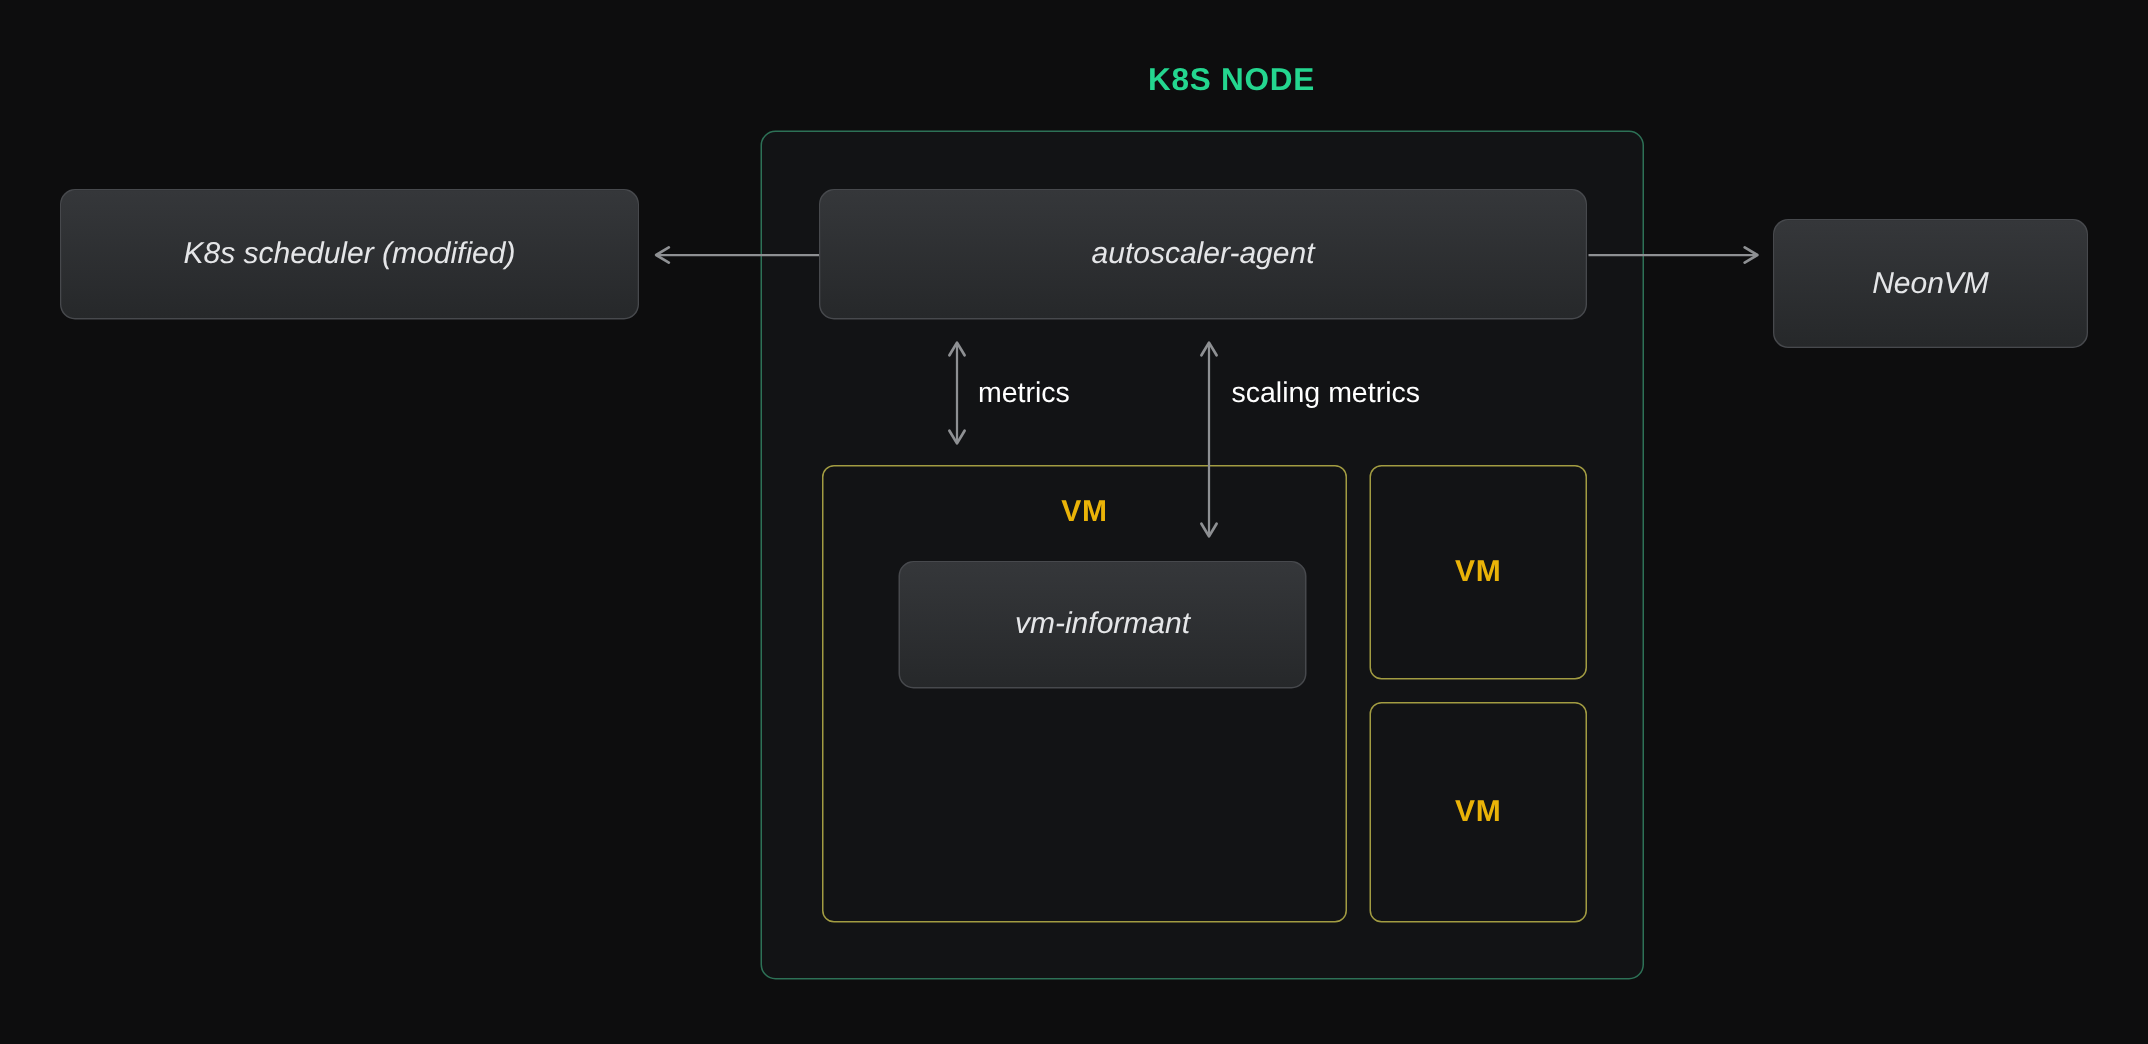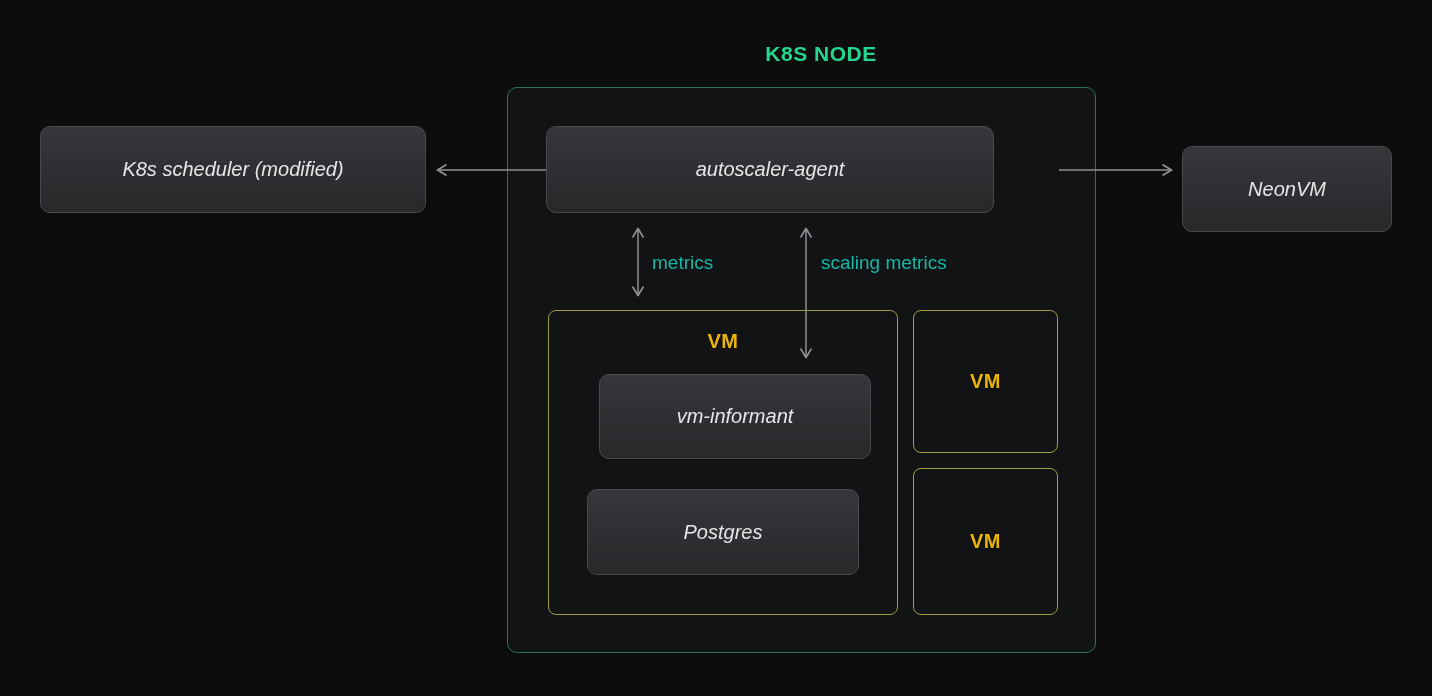--- a/index.html
+++ b/index.html
@@ -44,21 +44,21 @@
     border: 1px solid #47494d;
     border-radius: 10px;
     color: #e5e6e8;
     font-size: 20px;
     display: flex;
     align-items: center;
     justify-content: center;
     font-style: italic;
   }
   .node-scheduler { left: 40px;   top: 126px; width: 386px; height: 87px; }
-  .node-autoscaler{ left: 546px;  top: 126px; width: 448px; height: 87px; }
+  .node-autoscaler{ left: 546px;  top: 126px; width: 512px; height: 87px; }
   .node-neonvm    { left: 1182px; top: 127px; width: 210px; height: 86px; margin-top: 19px; }
 
   .vm-box {
     position: absolute;
     box-sizing: border-box;
     border: 1px solid #a29c42;
     border-radius: 8px;
     background: transparent;
   }
   .vm-main  { left: 548px; top: 310px; width: 350px; height: 305px; }
@@ -84,21 +84,21 @@
 
   .arrow-layer {
     position: absolute;
     left: 0; top: 0;
     width: 1432px;
     height: 696px;
     pointer-events: none;
   }
   .edge-label {
     position: absolute;
-    color: #14b8a6;
+    color: #ffffff;
     font-size: 19px;
     line-height: 24px;
     white-space: nowrap;
   }
   .label-metrics { left: 652px; top: 251px; }
   .label-scaling { left: 821px; top: 251px; }
 </style>
 </head>
 <body>
 
@@ -118,23 +118,20 @@
 
   <div class="gray-node node-neonvm">
     <span>NeonVM</span>
   </div>
 
   <div class="vm-box vm-main">
     <div class="vm-label">VM</div>
     <div class="gray-node node-informant">
       <span>vm-informant</span>
     </div>
-    <div class="gray-node node-postgres">
-      <span>Postgres</span>
-    </div>
   </div>
 
   <div class="vm-box vm-small-top">
     <div class="vm-label">VM</div>
   </div>
 
   <div class="vm-box vm-small-bottom">
     <div class="vm-label">VM</div>
   </div>
 

